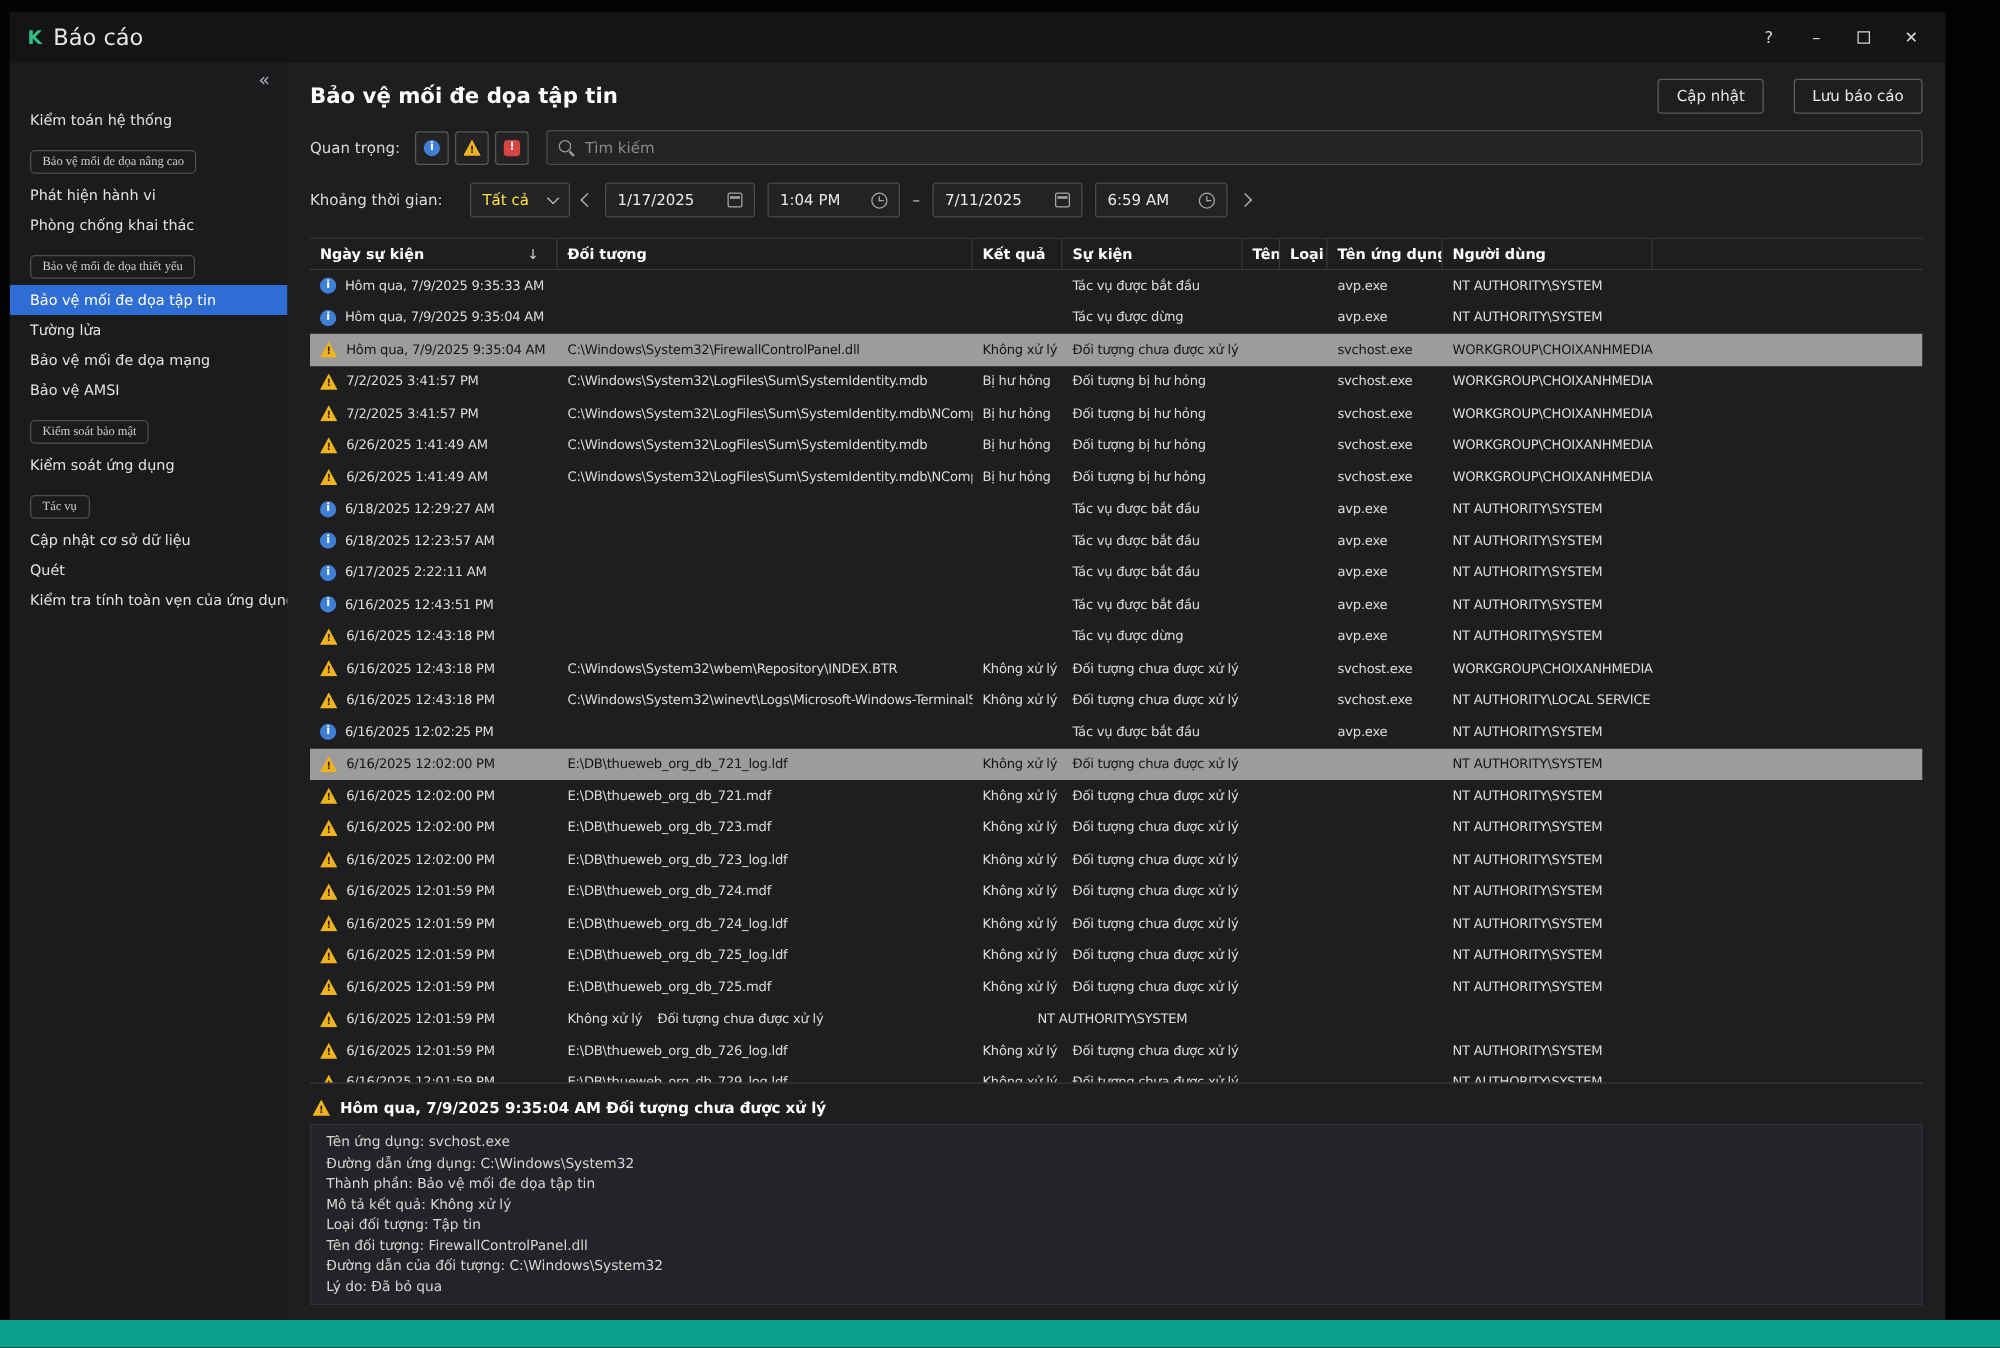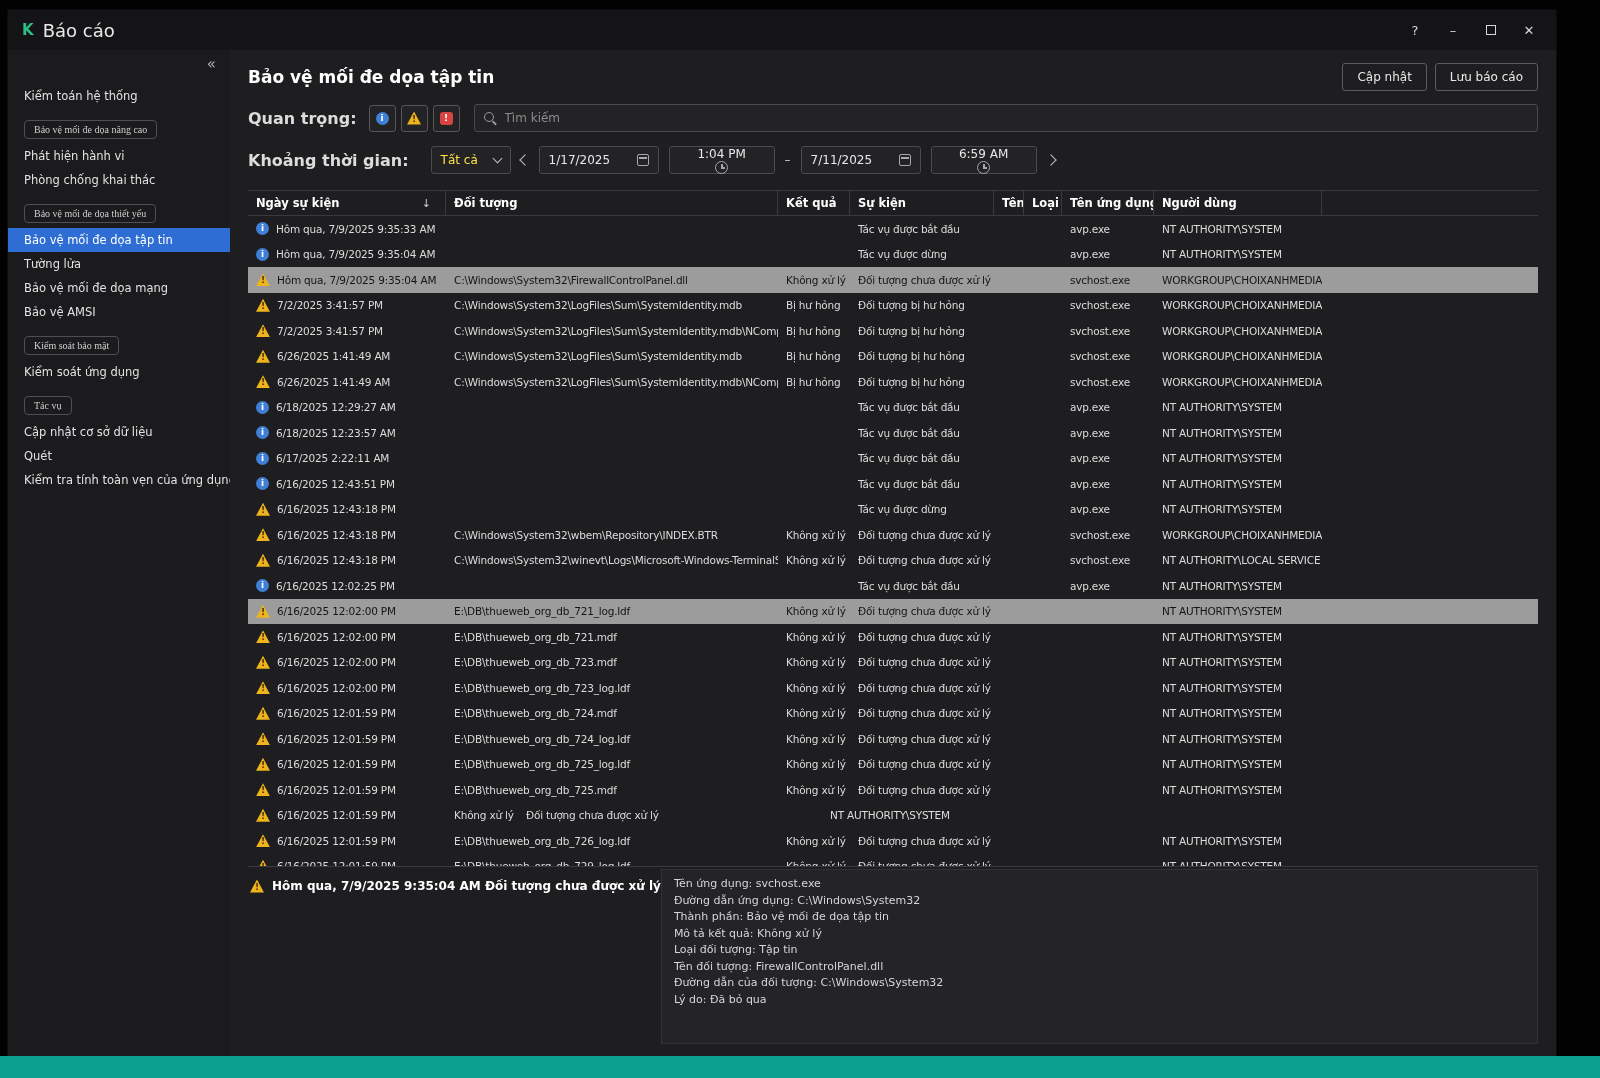--- a/index.html
+++ b/index.html
@@ -38,42 +38,42 @@
   .sidebar nav{margin-top:10px;}
   .side-item{font-size:11.5px;color:#e2e2e2;padding:5px 16px;white-space:nowrap;overflow:hidden;}
   .side-item.selected{background:var(--accent);color:#fff;}
   .side-badge-wrap{margin:11px 16px 5px;font-family:Liberation Serif, serif;}
   .side-badge{display:inline-block;border:1px solid #4f4f52;border-radius:4px;padding:3px 9px;font-size:10px;color:#cfcfcf;white-space:nowrap;}
   
   .main{flex:1;min-width:0;display:flex;flex-direction:column;padding:12px 18px 10px;}
   .main-header{height:30px;display:flex;align-items:center;justify-content:space-between;}
   .page-title{font-size:17px;font-weight:bold;color:#fff;}
   .hdr-buttons{display:flex;gap:8px;}
-  .btn{background:transparent;border:1px solid #5c5c5f;border-radius:3px;color:#e8e8e8;font-size:12px;padding:6px 14px;font-family:inherit;white-space:nowrap;}
+  .btn{background:transparent;border:1px solid #5c5c5f;border-radius:3px;color:#e8e8e8;font-size:12px;padding:6px 14px;font-family:inherit;white-space:nowrap;margin-left:16px;}
   
   .filter-row{margin-top:12px;height:28px;display:flex;align-items:center;}
-  .flabel{font-size:16px;color:#dcdcdc;margin-right:12px;white-space:nowrap;font-weight:bold;}
+  .flabel{font-size:12px;color:#dcdcdc;margin-right:12px;white-space:nowrap;}
   .imp-group{display:flex;gap:5px;margin-right:14px;}
   .imp-btn{width:27px;height:27px;border:1px solid #565659;border-radius:3px;background:var(--panel);display:flex;align-items:center;justify-content:center;}
   .searchbox{flex:1;position:relative;height:28px;}
   .searchbox input{width:100%;height:28px;background:var(--panel);border:1px solid var(--border);border-radius:3px;color:#e8e8e8;font-size:12px;padding:0 10px 0 30px;font-family:inherit;outline:none;}
   .searchbox input::placeholder{color:#8b8b8b;}
   .ic-search{position:absolute;left:10px;top:8px;width:13px;height:13px;}
   .ic-search::before{content:'';position:absolute;width:8px;height:8px;border:1.5px solid #9a9a9a;border-radius:50%;left:0;top:0;}
   .ic-search::after{content:'';position:absolute;width:5px;height:1.5px;background:#9a9a9a;transform:rotate(45deg);left:8px;top:10px;}
   
   .range-row{margin-top:14px;height:28px;display:flex;align-items:center;gap:10px;}
   .selectbox{width:80px;height:28px;background:var(--panel);border:1px solid var(--border);border-radius:3px;display:flex;align-items:center;justify-content:space-between;padding:0 9px;font-size:12px;color:#fde047;}
   .caret{width:7px;height:7px;border-left:1.5px solid #c0c0c0;border-bottom:1.5px solid #c0c0c0;transform:rotate(-45deg);margin-top:-3px;}
   .chev{width:8px;height:8px;border-left:1.6px solid #c0c0c0;border-bottom:1.6px solid #c0c0c0;display:inline-block;}
   .chev.left{transform:rotate(45deg);}
   .chev.right{transform:rotate(-135deg);}
   .field{height:28px;background:var(--panel);border:1px solid var(--border);border-radius:3px;display:flex;align-items:center;justify-content:space-between;padding:0 9px;font-size:12px;color:#e8e8e8;}
   .f-date{width:120px;}
-  .f-time{width:106px;flex-direction:column;}
+  .f-time{width:106px;}
   .ic-cal{width:12px;height:12px;border:1.5px solid #a8a8a8;border-radius:2px;position:relative;flex:0 0 12px;}
   .ic-cal::before{content:'';position:absolute;left:1px;right:1px;top:1.5px;height:2.5px;background:#a8a8a8;}
   .ic-clock{width:13px;height:13px;border:1.5px solid #a8a8a8;border-radius:50%;position:relative;flex:0 0 13px;}
   .ic-clock::before{content:'';position:absolute;left:5px;top:2px;width:1.5px;height:4px;background:#a8a8a8;}
   .ic-clock::after{content:'';position:absolute;left:5px;top:5px;width:4px;height:1.5px;background:#a8a8a8;}
   .dash{color:#cfcfcf;font-size:12px;}
   
   .tableview{margin-top:16px;height:676px;flex:0 0 676px;overflow:hidden;}
   .thead{display:flex;height:26px;border-top:1px solid var(--grid);border-bottom:1px solid var(--grid);align-items:stretch;}
   .thead .cell{display:flex;align-items:center;font-size:11.5px;font-weight:bold;color:#fff;border-right:1px solid var(--grid);padding:0 8px;white-space:nowrap;overflow:hidden;}
@@ -94,21 +94,21 @@
   .trow.sel{background:var(--selrow);color:#141414;}
   .trow .c-date{gap:7px;}
   .ic{flex:0 0 auto;}
   .ic-info{width:13px;height:13px;border-radius:50%;background:var(--info);display:inline-flex;align-items:center;justify-content:center;}
   .ic-info::after{content:'i';color:#fff;font-size:9px;font-weight:bold;line-height:1;}
   .ic-warn{width:14px;height:13px;background:var(--warn);clip-path:polygon(50% 0,100% 100%,0 100%);display:inline-flex;align-items:flex-end;justify-content:center;}
   .ic-warn::after{content:'!';color:#332300;font-size:8px;font-weight:bold;line-height:1.1;}
   .ic-crit{width:13px;height:13px;border-radius:3px;background:var(--crit);display:inline-flex;align-items:center;justify-content:center;}
   .ic-crit::after{content:'!';color:#fff;font-size:9px;font-weight:bold;line-height:1;}
   
-  .details{display:flex;flex-direction:row;flex:1;min-height:0;border-top:1px solid var(--grid);}
+  .details{display:flex;flex-direction:column;flex:1;min-height:0;border-top:1px solid var(--grid);}
   .dhead{margin-top:8px;height:22px;display:flex;align-items:center;gap:8px;font-size:12px;font-weight:bold;color:#fff;padding-left:2px;}
   .dbox{flex:1;margin-top:2px;margin-bottom:2px;background:#242428;border:1px solid #323236;padding:6px 12px;overflow:hidden;}
   .dline{font-size:11px;line-height:16.5px;color:#d6d6d6;white-space:nowrap;overflow:hidden;}
 </style>
 </head>
 <body>
 
 <div class="window">
   <div class="titlebar">
     <div class="title-left">

